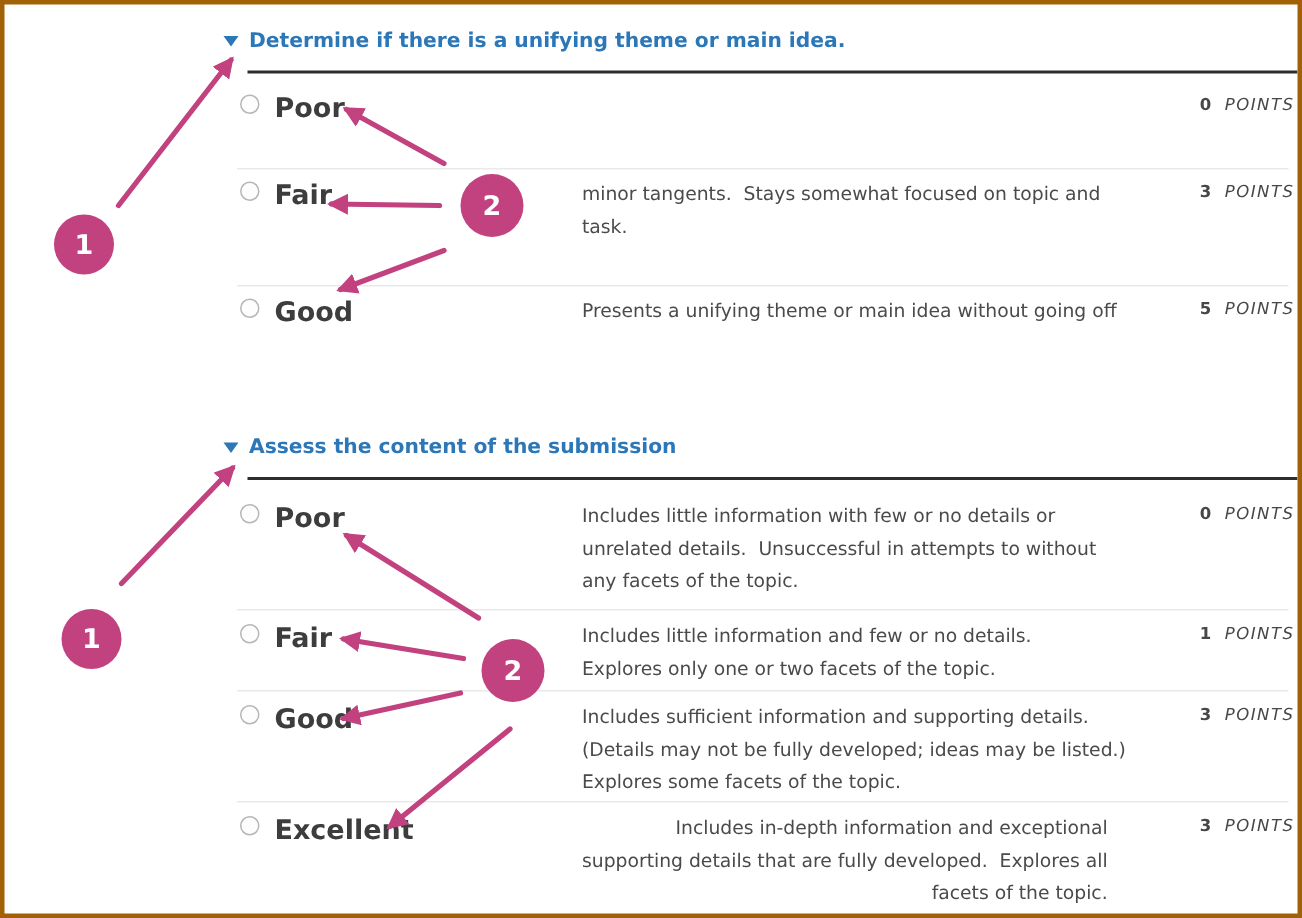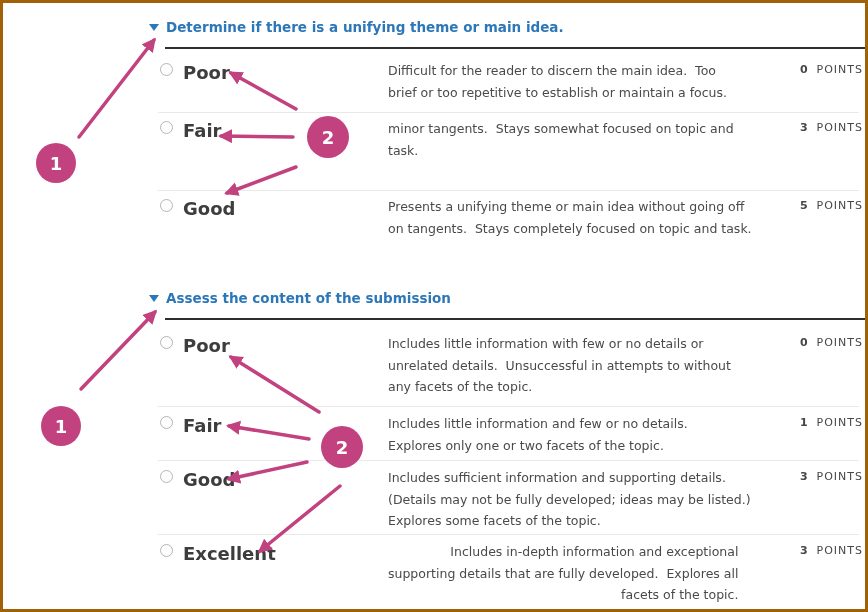--- a/index.html
+++ b/index.html
@@ -27,21 +27,21 @@
     border-radius:50%;background:#fdfdfd;box-sizing:border-box;cursor:pointer;
   }
   .rating-label{
     position:absolute;left:25px;top:2px;font-size:18px;font-weight:bold;color:#3d3d3d;
     cursor:pointer;white-space:nowrap;
   }
   .desc{position:absolute;left:230px;top:0;font-size:12.5px;color:#4a4a4a;line-height:21.5px;}
   .desc-line{white-space:pre;}
   .points{position:absolute;right:0;top:3px;font-size:11px;color:#474747;white-space:nowrap;}
   .pts-num{font-weight:bold;margin-right:9px;}
-  .pts-unit{letter-spacing:1px;}
+  .pts-unit{letter-spacing:1px;font-style:italic;}
   
   .overlay{position:absolute;left:0;top:0;pointer-events:none;}
   .callout{
     position:absolute;border-radius:50%;background:#c2417f;color:#ffffff;
     display:flex;align-items:center;justify-content:center;
     font-size:18px;font-weight:bold;pointer-events:none;
   }
   .arrow{stroke:#c2417f;stroke-width:3.5;stroke-linecap:round;}
 </style>
 </head>
@@ -49,24 +49,20 @@
 
 <div class="screen">
 
   <div class="tri" style="left:146px;top:21px;"></div>
   <div class="crit-title" style="top:16px;">Determine if there is a unifying theme or main idea.</div>
   <div class="rule" style="top:44px;"></div>
 
   <div class="row" style="top:57px;">
     <span class="radio"></span>
     <span class="rating-label">Poor</span>
-    <div class="desc">
-      <div class="desc-line">Difficult for the reader to discern the main idea.  Too</div>
-      <div class="desc-line">brief or too repetitive to establish or maintain a focus.</div>
-    </div>
     <div class="points">
       <span class="pts-num">0</span><span class="pts-unit">POINTS</span>
     </div>
   </div>
   <div class="sep" style="top:109px;"></div>
 
   <div class="row" style="top:115px;">
     <span class="radio"></span>
     <span class="rating-label">Fair</span>
     <div class="desc">
@@ -77,21 +73,20 @@
       <span class="pts-num">3</span><span class="pts-unit">POINTS</span>
     </div>
   </div>
   <div class="sep" style="top:187px;"></div>
 
   <div class="row" style="top:193px;">
     <span class="radio"></span>
     <span class="rating-label">Good</span>
     <div class="desc">
       <div class="desc-line">Presents a unifying theme or main idea without going off</div>
-      <div class="desc-line">on tangents.  Stays completely focused on topic and task.</div>
     </div>
     <div class="points">
       <span class="pts-num">5</span><span class="pts-unit">POINTS</span>
     </div>
   </div>
 
   <div class="tri" style="left:146px;top:292px;"></div>
   <div class="crit-title" style="top:287px;text-align:right;">Assess the content of the submission</div>
   <div class="rule" style="top:315px;"></div>
 

